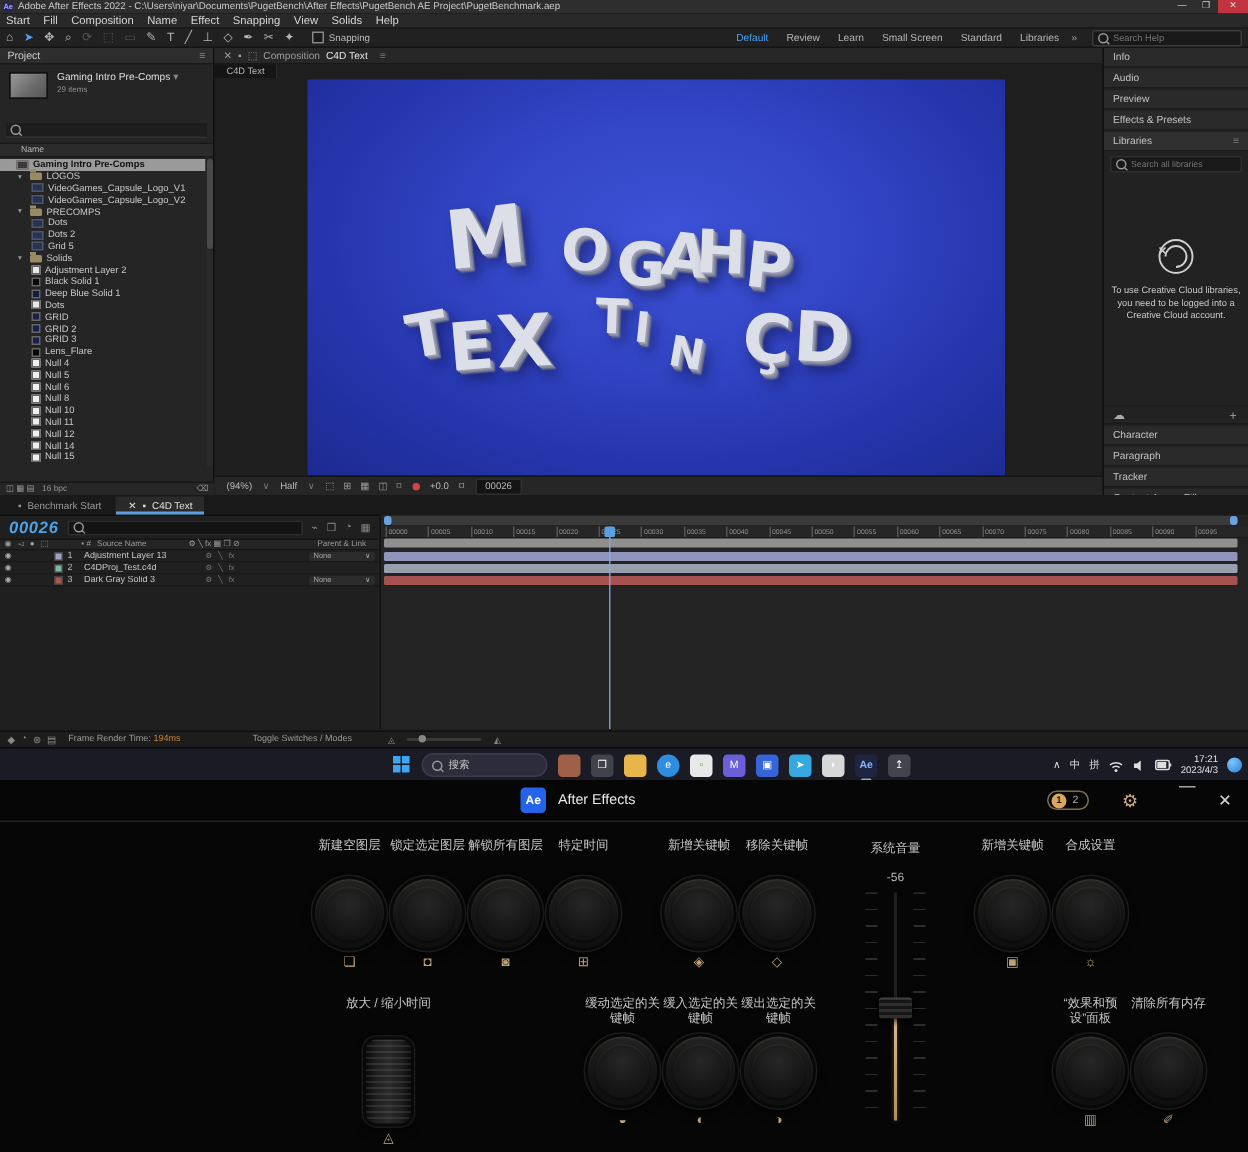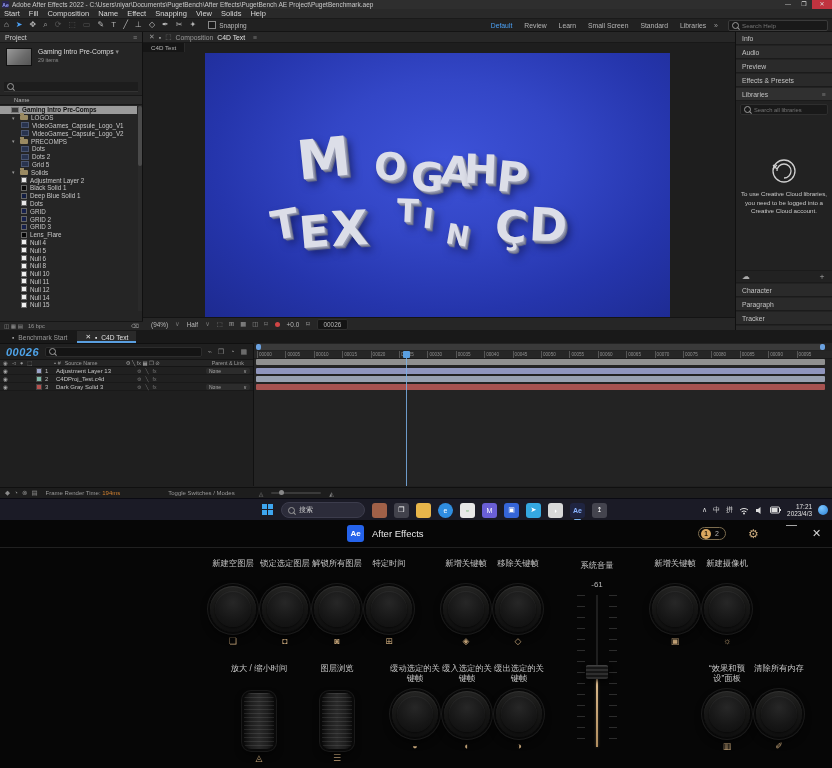--- a/index.html
+++ b/index.html
@@ -701,36 +701,31 @@
         <div class="goldic">◇</div>
       </div>
     </div>
   <div class="grp" id="g-row1-right" style="left:649px;top:38px;">
       <div class="cell">
         <div class="lbl">新增关键帧</div>
         <div class="knob"></div>
         <div class="goldic">▣</div>
       </div>
       <div class="cell">
-        <div class="lbl">新建摄像机</div>
+        <div class="lbl">合成设置</div>
         <div class="knob"></div>
         <div class="goldic">☼</div>
       </div>
     </div>
   <div class="grp" id="g-row2-wheels" style="left:220px;top:143px;">
       <div class="cell wcell">
         <div class="lbl">放大 / 缩小时间</div>
         <div class="wheel"></div>
         <div class="goldic">◬</div>
       </div>
-      <div class="cell wcell">
-        <div class="lbl">图层浏览</div>
-        <div class="wheel"></div>
-        <div class="goldic">☰</div>
-      </div>
     </div>
   <div class="grp" id="g-row2-right" style="left:701px;top:143px;">
       <div class="cell">
         <div class="lbl">“效果和预设”面板</div>
         <div class="knob"></div>
         <div class="goldic">▥</div>
       </div>
       <div class="cell">
         <div class="lbl">清除所有内存</div>
         <div class="knob"></div>
@@ -750,21 +745,21 @@
       </div>
       <div class="cell">
         <div class="lbl">缓出选定的关键帧</div>
         <div class="knob"></div>
         <div class="goldic">◑</div>
       </div>
     </div>
 
   <div id="volgrp">
     <div class="lbl">系统音量</div>
-    <div class="vval">-61</div>
+    <div class="vval">-56</div>
     <div class="fader">
       <div class="ftickL"></div>
         <div class="ftickR"></div>
       <div class="ftrack"></div>
         <div class="ftrackgold"></div>
       <div class="fhandle"></div>
     </div>
   </div>
 </div>
 

